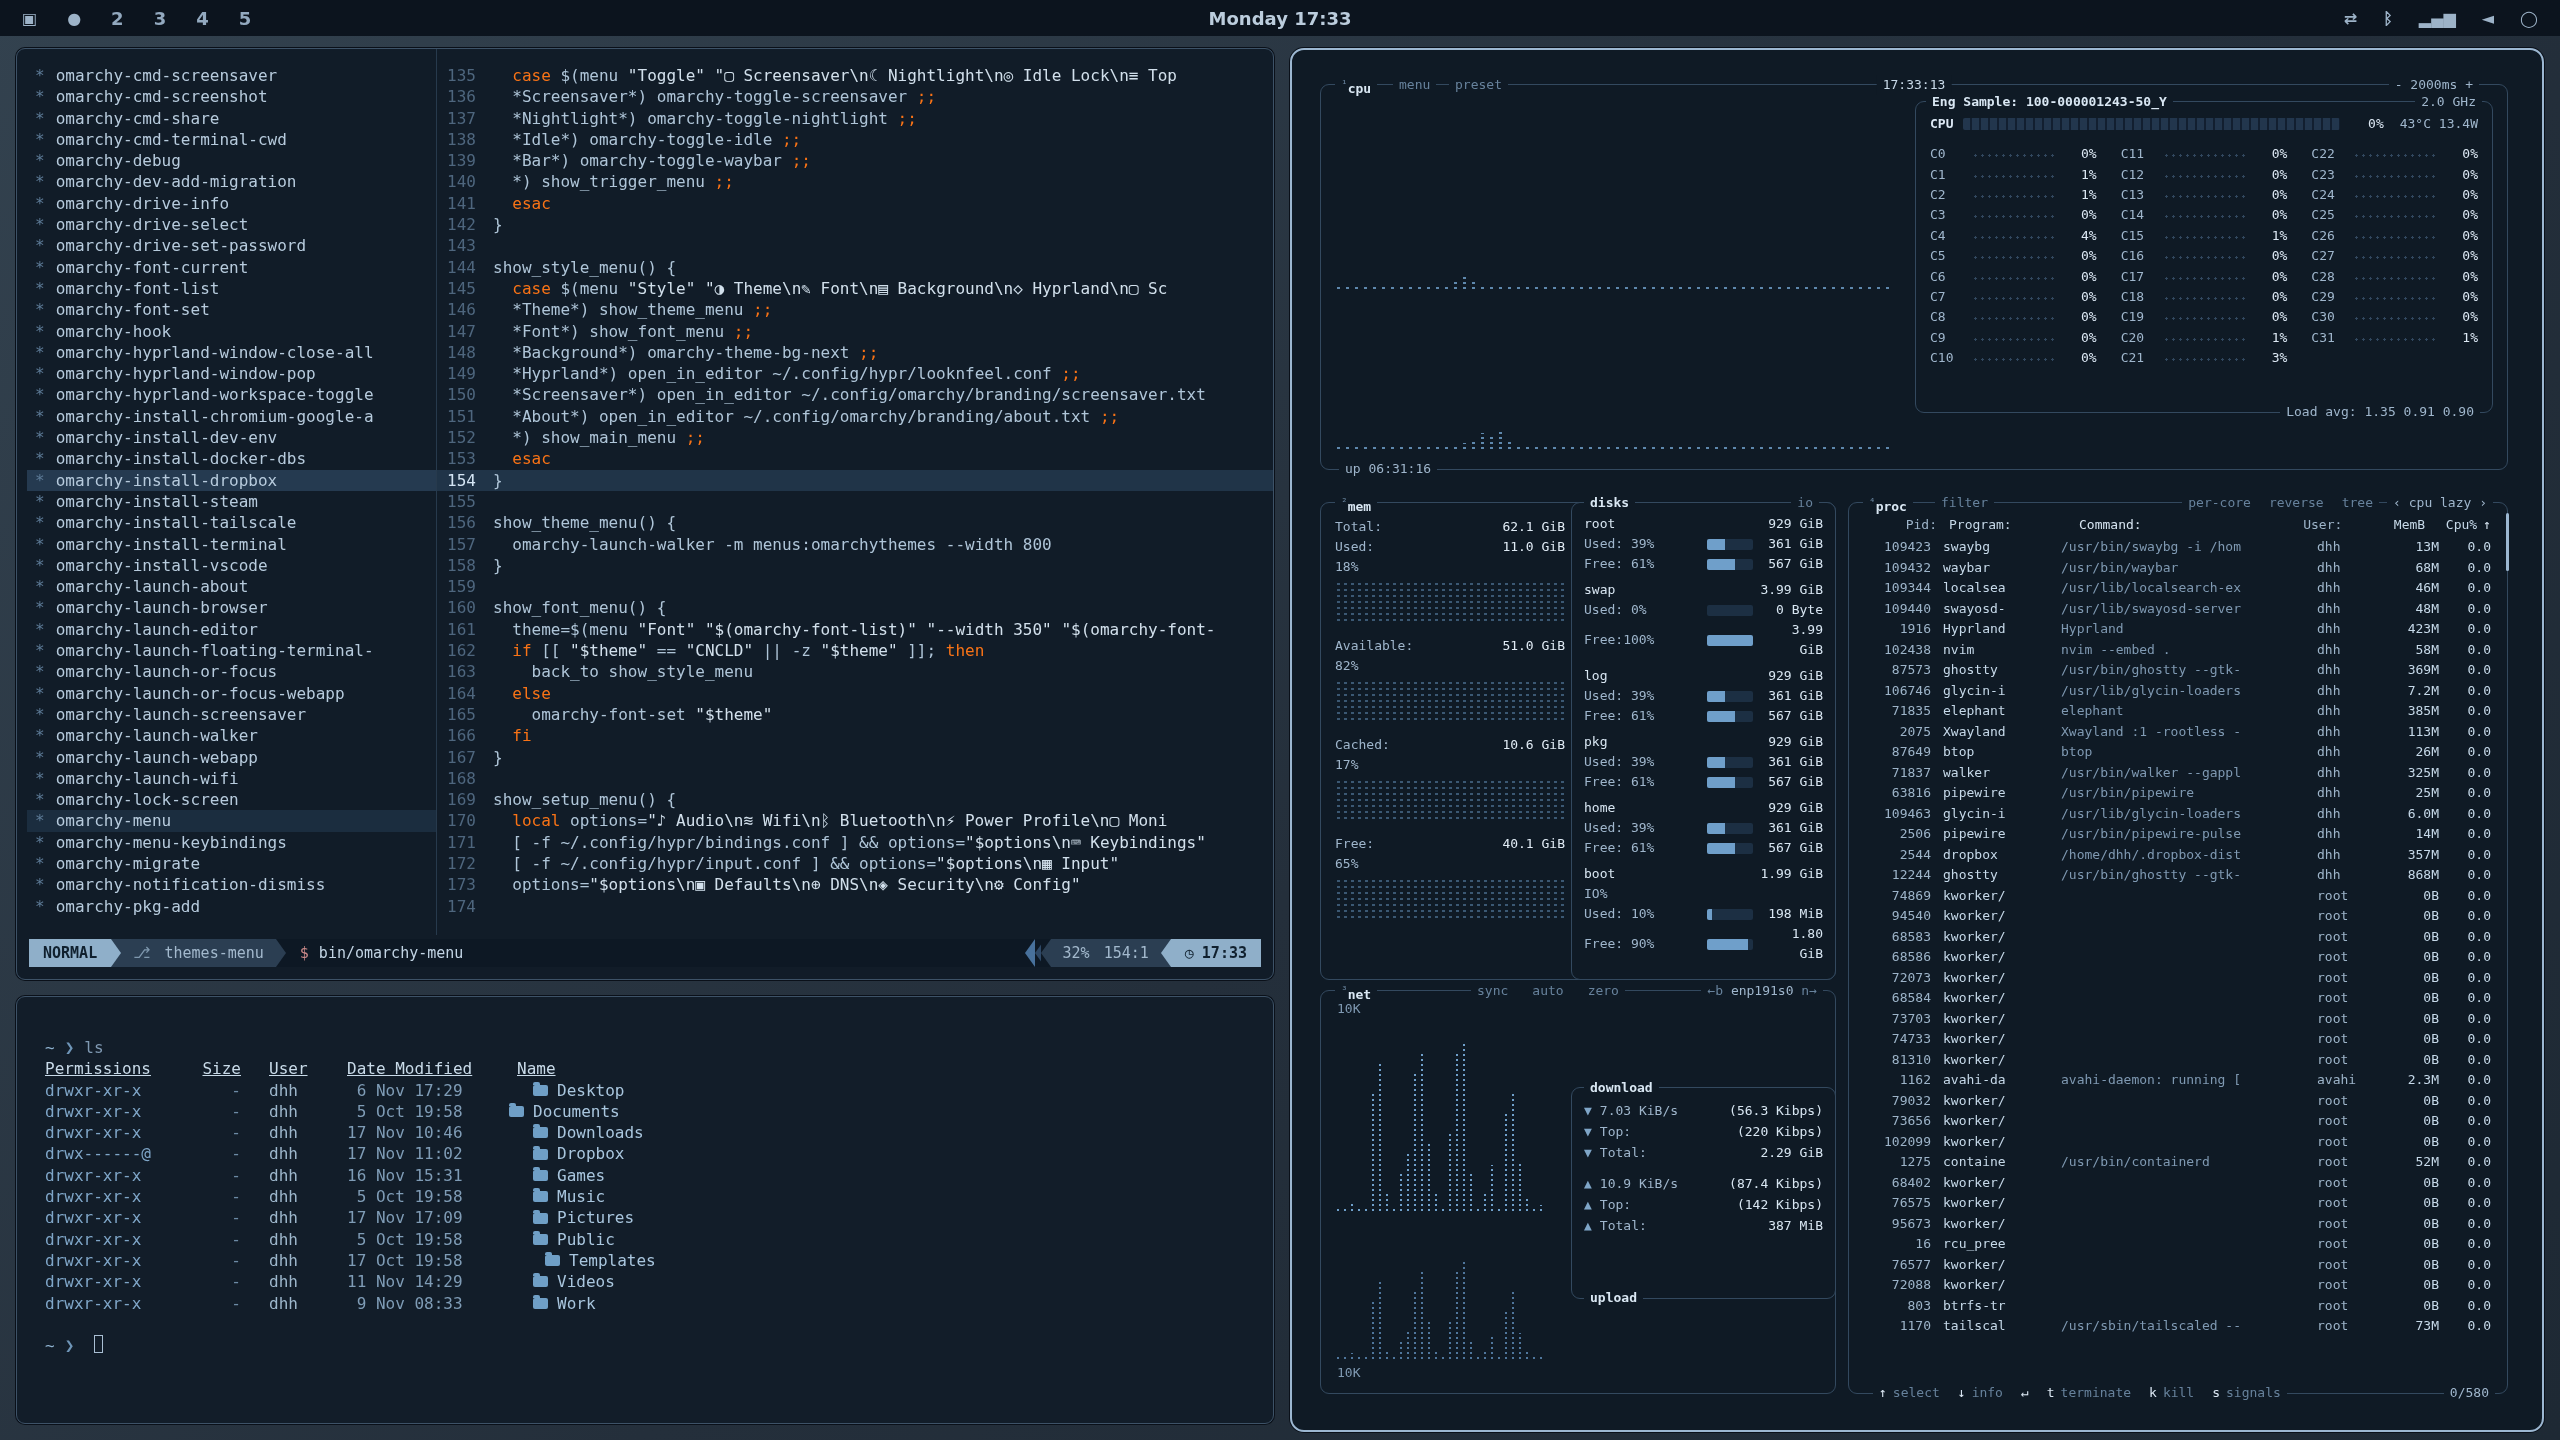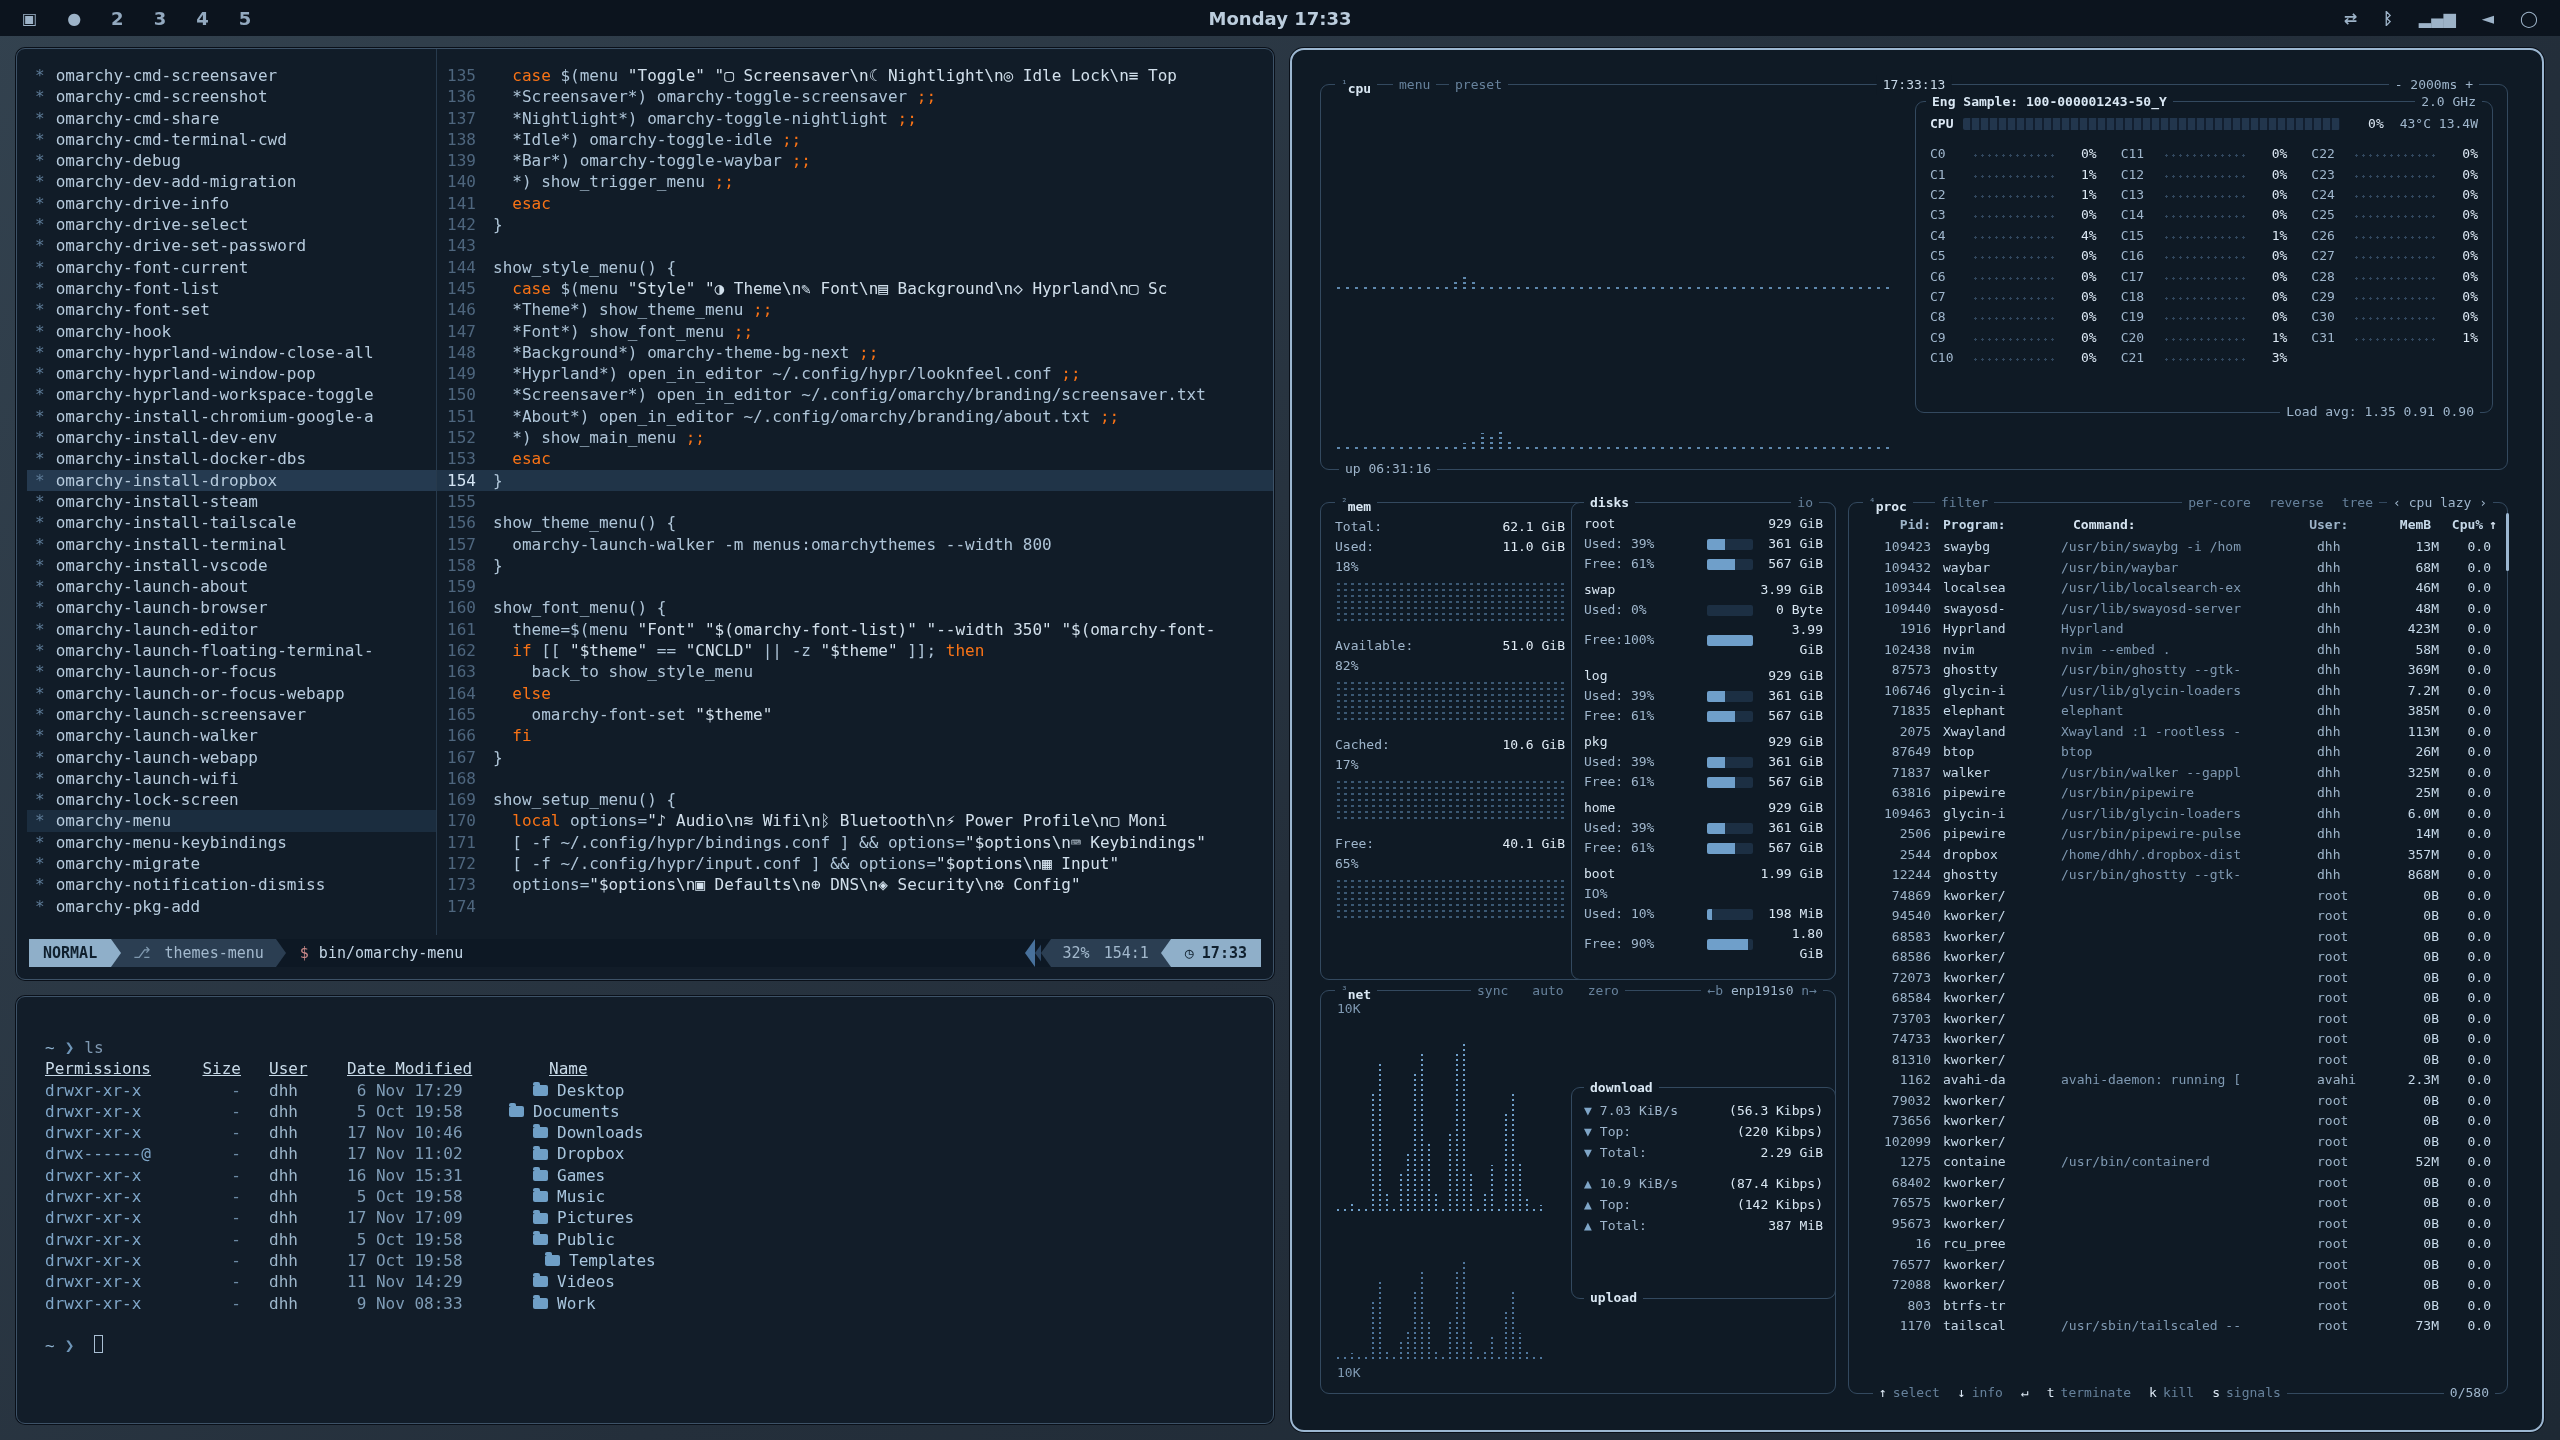--- a/index.html
+++ b/index.html
@@ -141,21 +141,21 @@
 .net-stats-body{padding:12px 12px 0}
 .n-row{display:flex;align-items:center;color:#9fb6cc;height:21px}
 .n-arrow{color:#7fa6c8;margin-right:8px}
 .n-val{margin-left:auto;color:#d8e6f2}
 .n-gap{height:10px}
 
 .proc-box{left:556px;top:452px;width:660px;height:892px}
 .proc-filter{left:86px}
 .proc-opts{right:128px;display:flex;gap:18px}
 .proc-sort{right:14px;color:#9fb6cc}
-.proc-head{display:flex;margin:12px 10px 2px;color:#d6e4f1;font-weight:bold}
+.proc-head{display:flex;margin:12px 16px 2px;color:#d6e4f1;font-weight:normal}
 .proc-rows{margin:0 10px;overflow:hidden;height:806px}
 .p-row{display:flex;height:20.5px;line-height:20.5px;align-items:center}
 .p-pid{width:72px;text-align:right;color:#9db4c9;flex:none}
 .p-prog{width:118px;margin-left:12px;color:#c6d9e9;flex:none;overflow:hidden}
 .p-cmd{flex:1;display:flex;overflow:hidden;color:#7f99b2;white-space:pre}
 .p-user{width:64px;color:#9db4c9;flex:none}
 .p-mem{width:58px;text-align:right;color:#c6d9e9;flex:none}
 .p-cpu{width:52px;text-align:right;color:#c6d9e9;flex:none;margin-right:6px}
 .p-head-cmd{flex:1;margin-left:12px}
 .proc-foot{left:24px;display:flex;gap:18px}
@@ -460,21 +460,21 @@
       <span class="clock-icon">◷</span><span>17:33</span>
     </div>
   </div>
 </div>
 
 <div class="win terminal">
   <div class="prompt-line">
     <span class="p-tilde">~</span><span class="p-chev">❯</span><span class="p-cmd">ls</span>
   </div>
   <div class="ls-row ls-head">
-    <span class="c-perm">Permissions</span><span class="c-size">Size</span><span class="c-user">User</span><span class="c-date">Date Modified</span><span class="c-name" style="margin-left:40px">Name</span>
+    <span class="c-perm">Permissions</span><span class="c-size">Size</span><span class="c-user">User</span><span class="c-date">Date Modified</span><span class="c-name" style="margin-left:8px">Name</span>
   </div>
   <div>
 
   <div class="ls-row">
         <span class="c-perm">drwxr-xr-x</span><span class="c-size">-</span><span class="c-user">dhh</span><span class="c-date"> 6 Nov 17:29</span><span class="c-name" style="margin-left:24px"><span class="folder-icon"></span><span>Desktop</span></span>
       </div>
       <div class="ls-row">
         <span class="c-perm">drwxr-xr-x</span><span class="c-size">-</span><span class="c-user">dhh</span><span class="c-date"> 5 Oct 19:58</span><span class="c-name" style=""><span class="folder-icon"></span><span>Documents</span></span>
       </div>
       <div class="ls-row">

